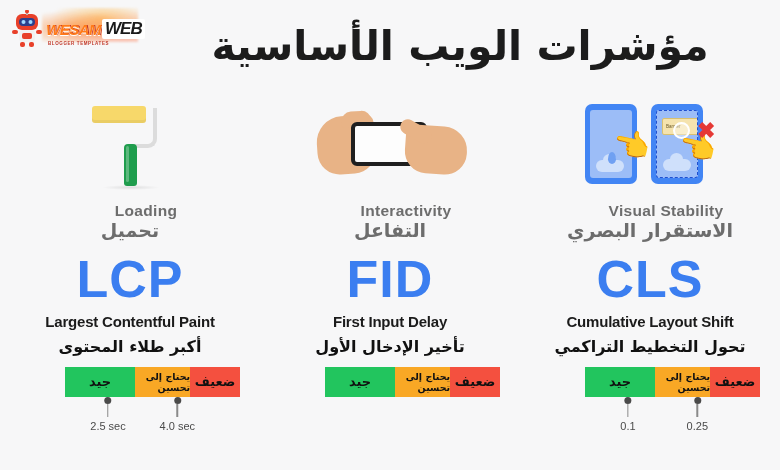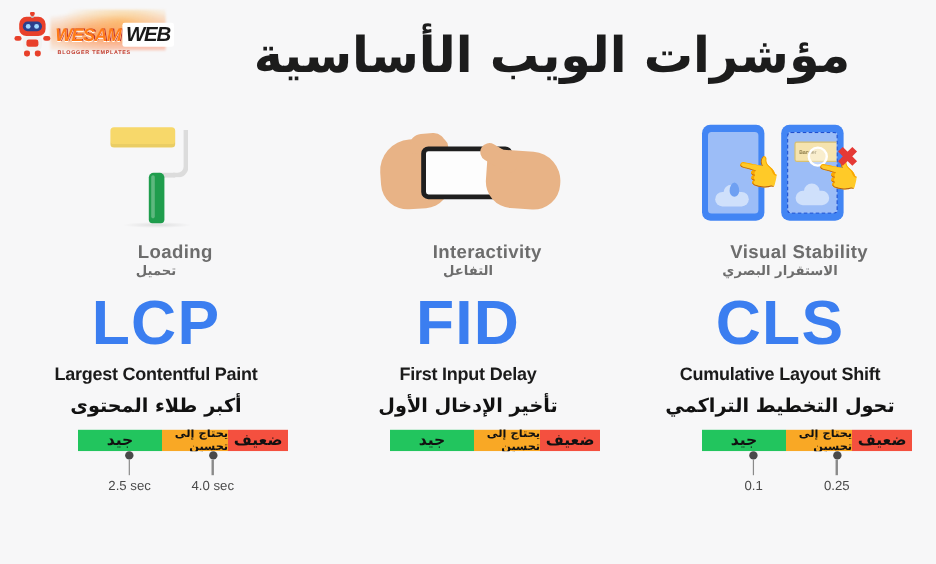--- a/index.html
+++ b/index.html
@@ -37,31 +37,31 @@
   }
 
   
   .cols { position: absolute; left: 0; top: 96px; width: 780px; display: flex; }
   .col { width: 260px; display: flex; flex-direction: column; align-items: center; }
 
   .icon-box { height: 92px; width: 100%; display: flex; align-items: flex-end; justify-content: center; }
 
   .cat { margin-top: 14px; text-align: center; line-height: 1.1; }
   .cat-en { font-size: 15.5px; font-weight: bold; color: #6d6d6d; letter-spacing: .3px; padding-left: 32px; }
-  .cat-ar { font-size: 11px; font-weight: bold; color: #6d6d6d; direction: rtl;
+  .cat-ar { font-size: 19px; font-weight: bold; color: #6d6d6d; direction: rtl;
     font-family: "DejaVu Sans", "Liberation Sans", sans-serif; margin-top: 1px; }
 
   .abbr { margin-top: 12px; font-size: 52px; font-weight: bold; color: #3b7ef0; letter-spacing: 1px; line-height: 1; }
   .full-en { margin-top: 8px; font-size: 15px; font-weight: bold; color: #1b1b1b; letter-spacing: -.2px; }
   .full-ar { margin-top: 7px; font-size: 16px; font-weight: bold; color: #111; direction: rtl;
     font-family: "DejaVu Sans", "Liberation Sans", sans-serif; }
 
   
   .scale-wrap { margin-top: 11px; width: 220px; position: relative; }
-  .bar { display: flex; height: 18px; width: 100%; overflow: hidden; padding-left: 45px; }
+  .bar { display: flex; height: 30px; width: 100%; overflow: hidden; padding-left: 45px; }
   .seg { display: flex; align-items: center; justify-content: center; direction: rtl;
     font-family: "DejaVu Sans", "Liberation Sans", sans-serif; font-weight: bold; color: #111; }
   .seg-good { width: 40%; }
   .seg-ni   { width: 31.5%; text-align: right; }
   .seg-poor { width: 28.5%; }
   .seg-good .seg-txt { font-size: 13px; }
   .seg-ni   .seg-txt { font-size: 9.5px; }
   .seg-poor .seg-txt { font-size: 13px; }
 
   .ticks { position: relative; height: 40px; width: 100%; }

